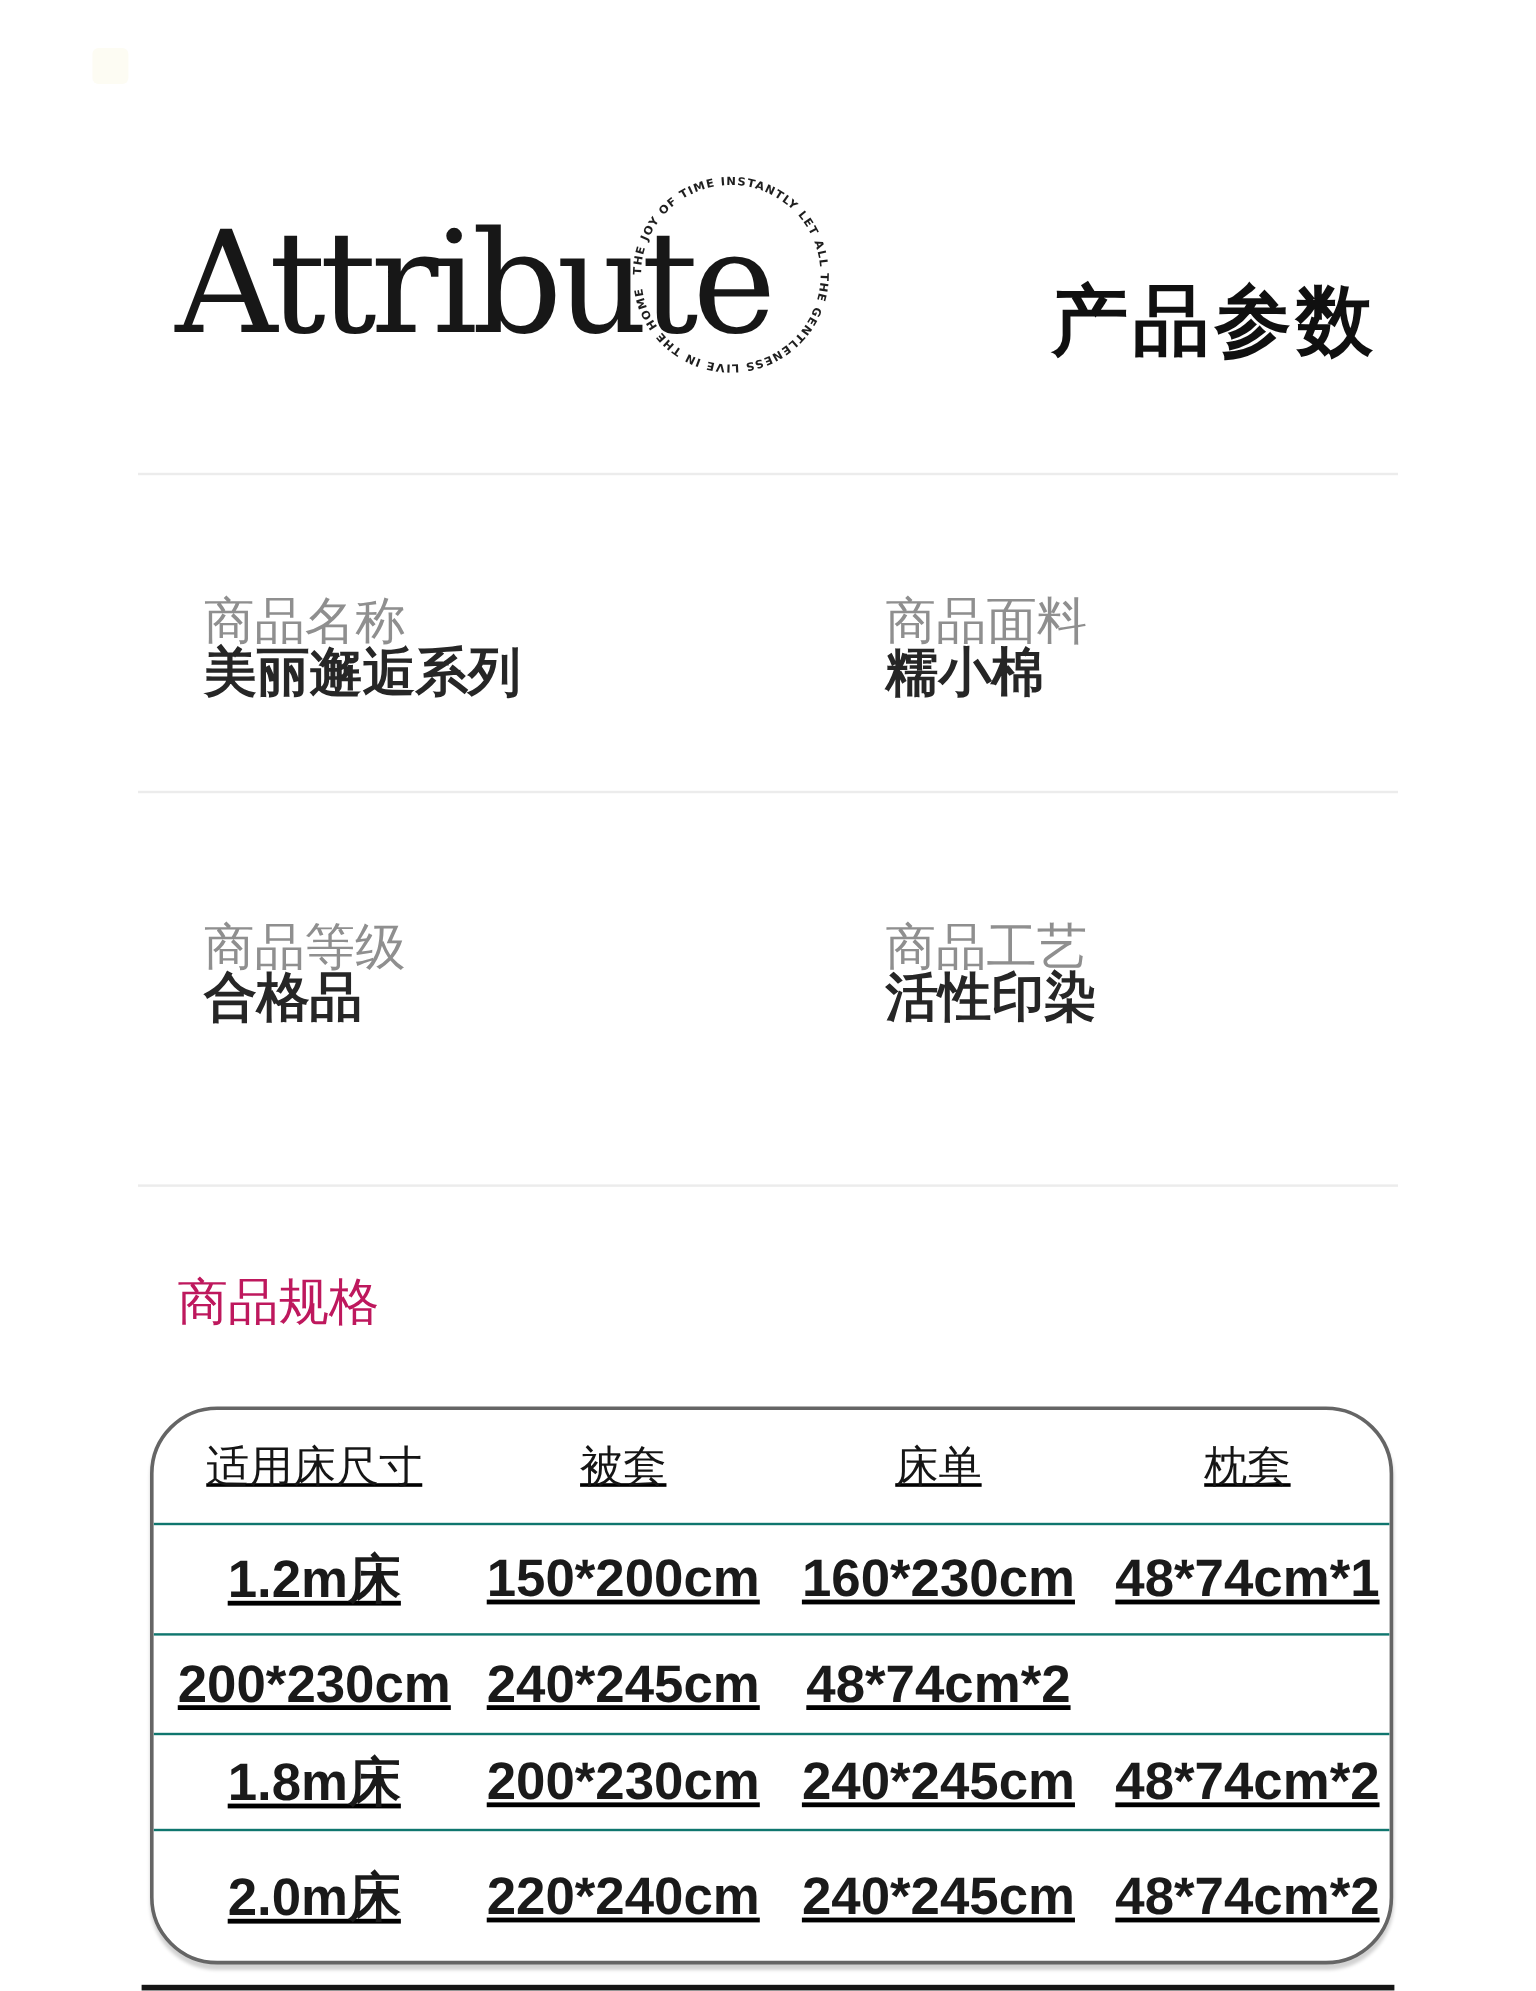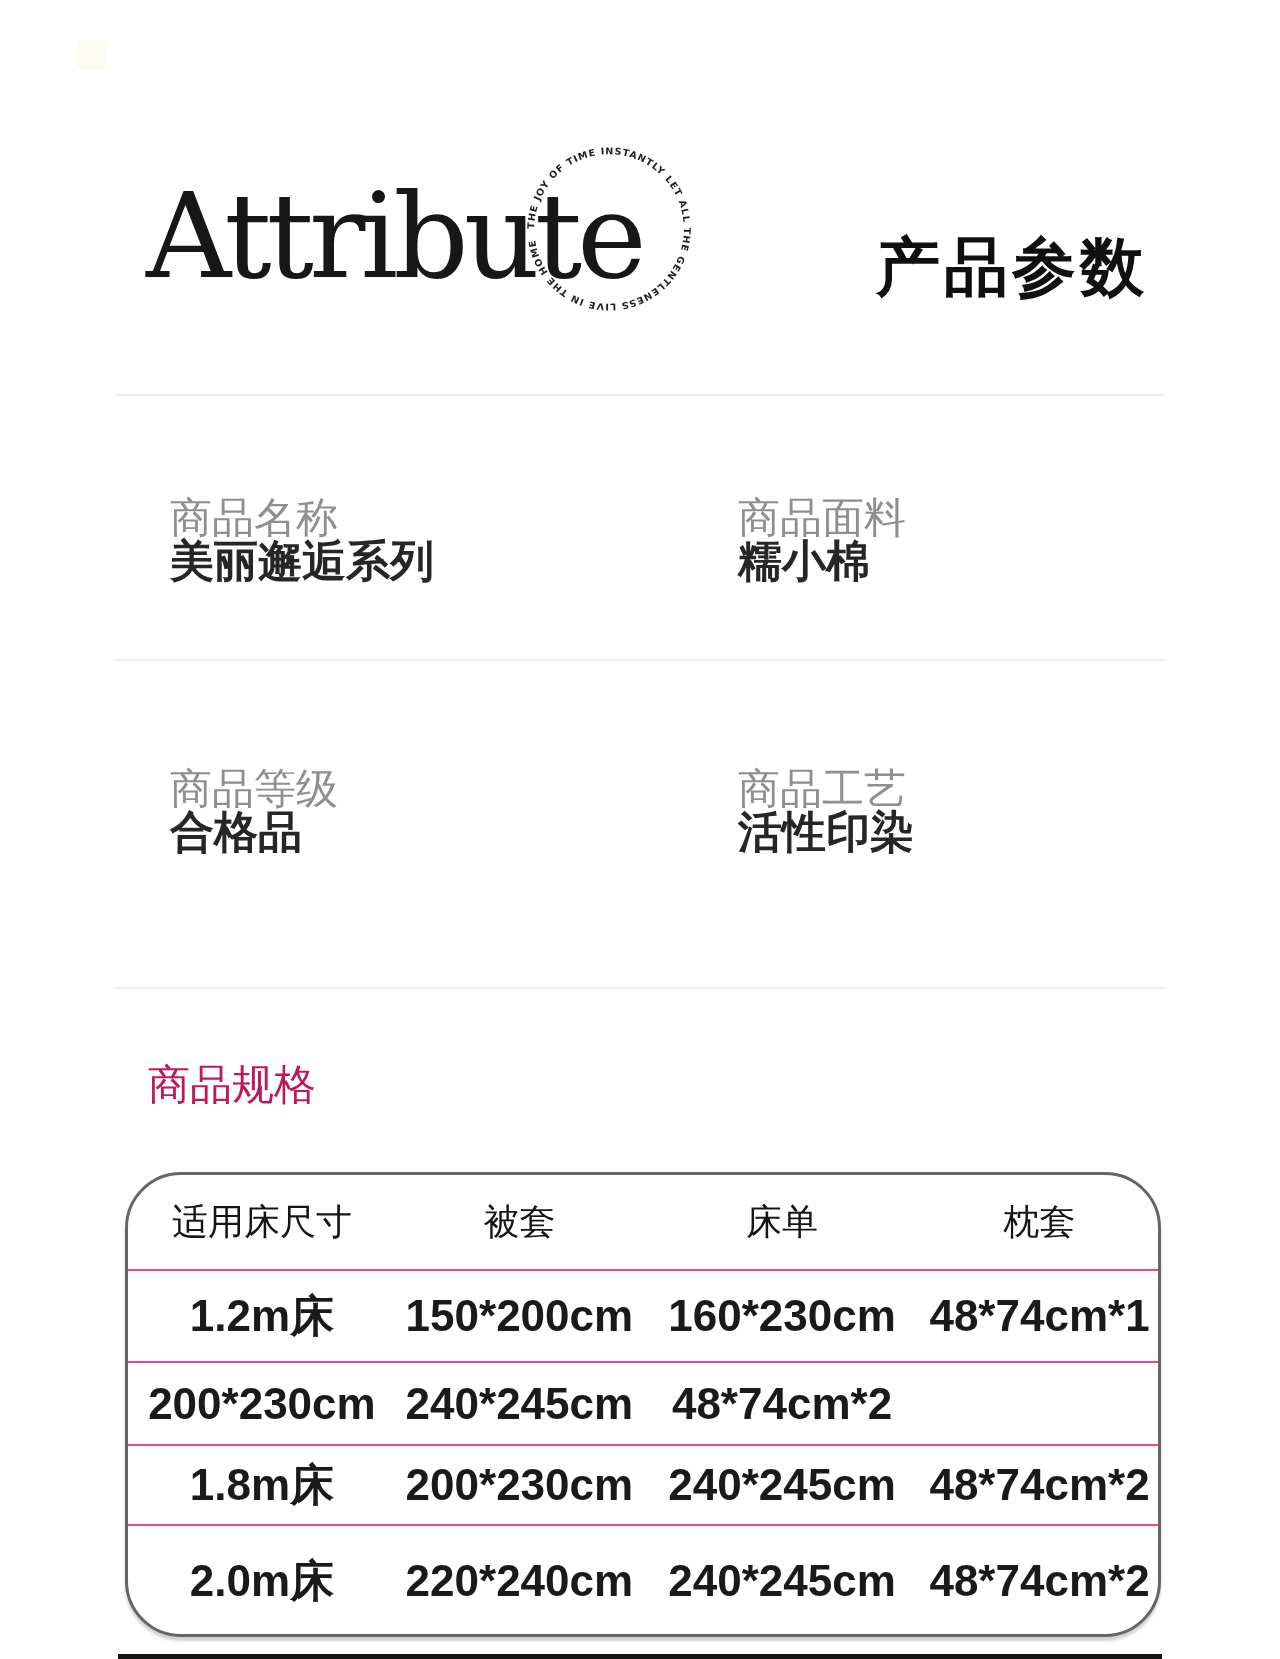--- a/index.html
+++ b/index.html
@@ -47,23 +47,23 @@
   }
   .spec-table{
     position:absolute;left:125px;top:1172px;width:1036px;height:465px;
     border:3px solid #656565;border-radius:56px;background:#ffffff;
     box-shadow:0 4px 3px rgba(0,0,0,0.18);
     box-sizing:border-box;overflow:hidden;
     display:flex;flex-direction:column;
   }
   .t-row{
     display:grid;grid-template-columns:26% 24% 27% 23%;
-    align-items:center;flex:0 0 auto;
+    align-items:center;flex:0 0 auto;text-decoration:underline;
   }
-  .t-row + .t-row{border-top:2px solid #ec4899;}
+  .t-row + .t-row{border-top:2px solid #0f766e;}
   .t-cell{text-align:center;white-space:nowrap;}
   .t-header{height:94px;}
   .t-header .t-cell{font-size:36px;font-weight:500;color:#151515;}
   .t-body .t-cell{font-size:44px;font-weight:700;color:#1a1a1a;}
   .r1{height:90px;} .r2{height:81px;} .r3{height:78px;} .r4{height:110px;}
   .bottom-bar{
     position:absolute;left:118px;top:1654px;width:1044px;height:5px;background:#151515;
   }
 </style>
 </head>

